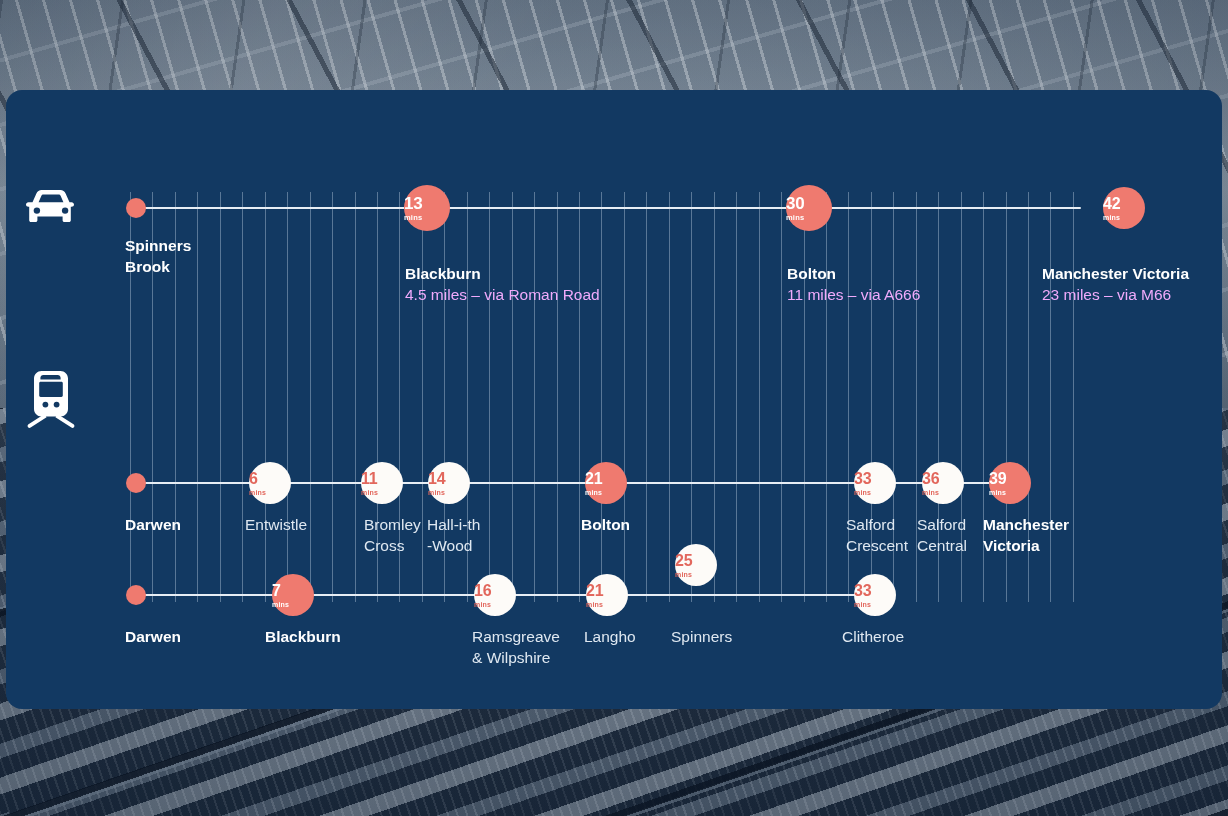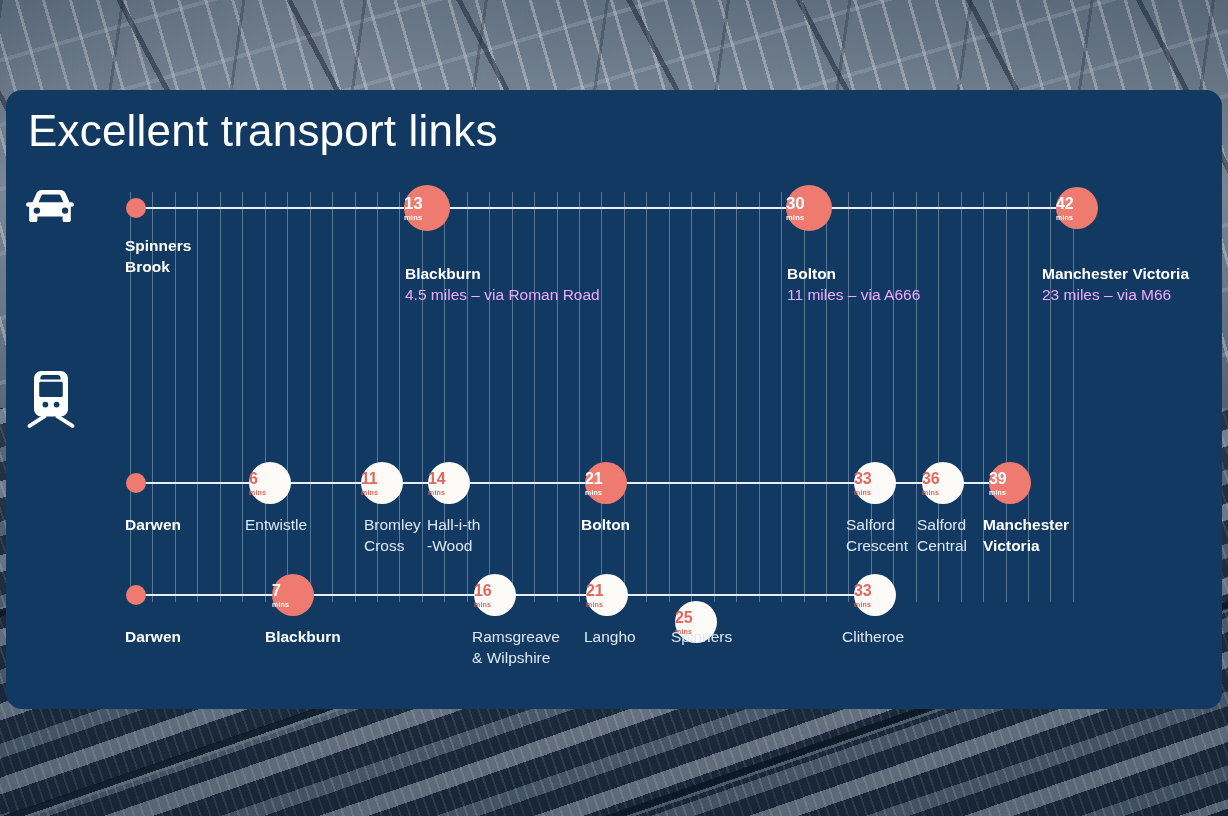--- a/index.html
+++ b/index.html
@@ -210,21 +210,20 @@
 <div id="stage">
 
   <div class="bg-layer">
     <div class="bg-roof"></div>
     <div class="bg-tracks"></div>
     <div class="bg-vignette"></div>
   </div>
 
   <div id="panel">
 
-    <div id="panel-title">Excellent transport links</div>
 
     <div id="ticks"></div>
 
     <div class="row" style="top:0;">
 
       <span class="row-icon" style="top:98px;">
         <svg width="58" height="40" viewBox="0 0 58 40" aria-hidden="true">
           <path fill="#ffffff" d="M10.5 14.2 14.4 5.4C15.3 3.3 17.3 2 19.6 2h18.8c2.3 0 4.3 1.3 5.2 3.4l3.9 8.8h2.1c1.3 0 2.4 1 2.4 2.3 0 1.3-1.1 2.3-2.4 2.3h-.8v13.4c0 1-.8 1.8-1.8 1.8h-4.6c-1 0-1.8-.8-1.8-1.8v-3.6H15.4v3.6c0 1-.8 1.8-1.8 1.8H9c-1 0-1.8-.8-1.8-1.8V18.8h-.8c-1.3 0-2.4-1-2.4-2.3 0-1.3 1.1-2.3 2.4-2.3h2.1zM16.6 14.2h24.8l-2.9-6.6c-.3-.7-1-1.2-1.8-1.2H21.3c-.8 0-1.5.5-1.8 1.2l-2.9 6.6z"></path>
           <circle fill="#123962" cx="14.9" cy="22.6" r="3.2"></circle>
           <circle fill="#123962" cx="43.1" cy="22.6" r="3.2"></circle>
@@ -248,21 +247,21 @@
 
       <div class="node filled big" style="left:803px; top:118px;">
         <span class="num">30</span>
         <span class="mins">mins</span>
       </div>
       <div class="label bold lead" style="left:781px; top:152px;">
         <span>Bolton</span>
         <span class="sub">11 miles – via A666</span>
       </div>
 
-      <div class="node filled med" style="left:1071px; top:118px;">
+      <div class="node filled med" style="left:1118px; top:118px;">
         <span class="num">42</span>
         <span class="mins">mins</span>
       </div>
       <div class="label bold lead" style="left:1036px; top:152px;">
         <span>Manchester Victoria</span>
         <span class="sub">23 miles – via M66</span>
       </div>
     </div>
 
     <div class="row" style="top:0;">
@@ -348,21 +347,21 @@
       </div>
       <div class="label lead" style="left:466px; top:536px;">Ramsgreave
 &amp; Wilpshire</div>
 
       <div class="node hollow med" style="left:601px; top:505px;">
         <span class="num">21</span>
         <span class="mins">mins</span>
       </div>
       <div class="label lead" style="left:578px; top:536px;">Langho</div>
 
-      <div class="node hollow med" style="left:690px; top:532px;">
+      <div class="node hollow med" style="left:690px; top:475px;">
         <span class="num">25</span>
         <span class="mins">mins</span>
       </div>
       <div class="label lead" style="left:665px; top:536px;">Spinners</div>
 
       <div class="node hollow med" style="left:869px; top:505px;">
         <span class="num">33</span>
         <span class="mins">mins</span>
       </div>
       <div class="label lead" style="left:836px; top:536px;">Clitheroe</div>

